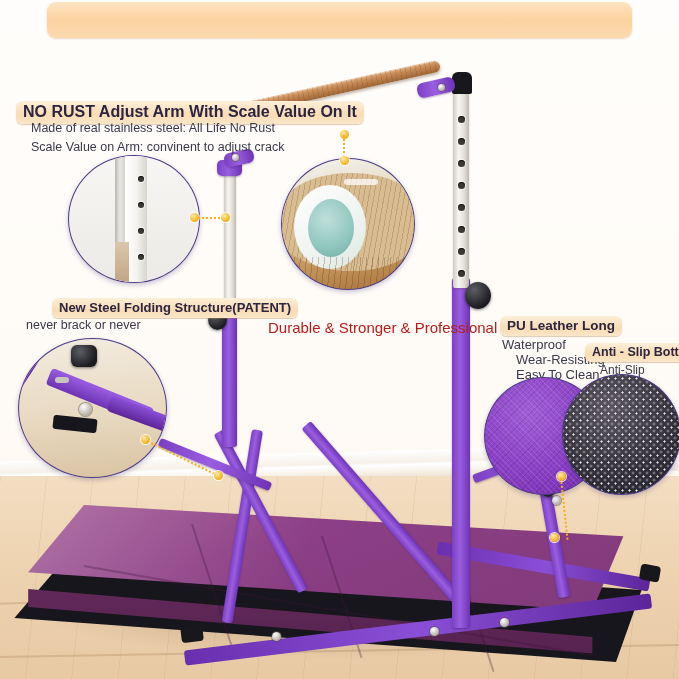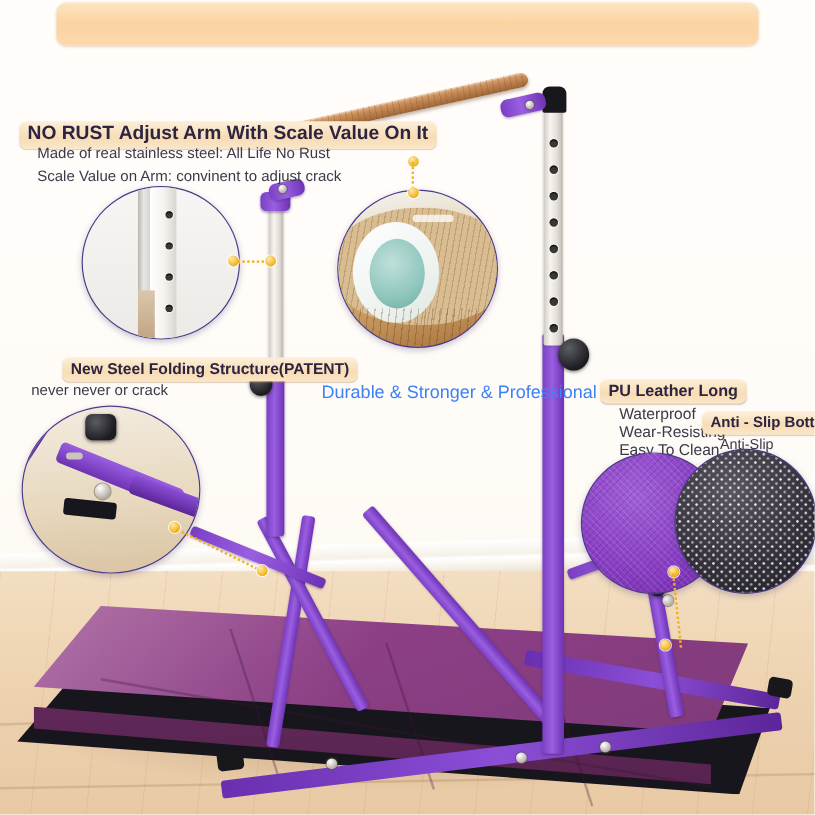--- a/index.html
+++ b/index.html
@@ -197,24 +197,24 @@
     <div style="position:absolute;left:0;top:98px;width:132px;height:32px;
                 background:linear-gradient(180deg,#b7854c,#9a6a35);
                 background-image:repeating-linear-gradient(96deg, rgba(90,55,20,.28) 0 1px, rgba(0,0,0,0) 1px 6px);"></div>
     <div style="position:absolute;left:62px;top:20px;width:34px;height:6px;border-radius:4px;
                 background:rgba(255,255,255,.75);"></div>
   </div>
   <div class="dot" style="left:340px;top:130px;"></div>
   <div class="lead" style="left:344px;top:134px;width:26px;transform:rotate(90deg);transform-origin:left center;"></div>
   <div class="dot" style="left:340px;top:156px;"></div>
 
-  <div class="calltxt" style="left:257px;top:319px;font-size:15px;color:#3b82f6;">Durable &amp; Stronger &amp; Professional</div>
+  <div class="calltxt" style="left:257px;top:319px;font-size:15px;color:#b91c1c;">Durable &amp; Stronger &amp; Professional</div>
 
   <div class="badge" style="left:12px;top:298px;font-size:13px;margin-left:40px;">New Steel Folding Structure(PATENT)</div>
-  <div class="calltxt" style="left:15px;top:318px;font-size:12.5px;">never never or crack</div>
+  <div class="calltxt" style="left:15px;top:318px;font-size:12.5px;">never brack or never</div>
 
   <div class="circ" style="left:18px;top:338px;width:147px;height:138px;
               background:linear-gradient(175deg,#f3ece0 0%,#e8d9c0 55%,#d9c3a2 100%);">
     <div style="position:absolute;left:10px;top:8px;width:16px;height:70px;
                 background:linear-gradient(90deg,#6e32b4,#9a5fe0 50%,#5f2aa0);border-radius:4px;
                 transform:rotate(33deg);transform-origin:top left;"></div>
     <div style="position:absolute;left:30px;top:28px;width:110px;height:18px;
                 background:linear-gradient(180deg,#9a5fe0,#6e32b4);border-radius:4px;
                 transform:rotate(22deg);transform-origin:left center;"></div>
     <div style="position:absolute;left:90px;top:56px;width:70px;height:16px;
@@ -224,21 +224,21 @@
     <div class="bolt" style="left:60px;top:64px;width:13px;height:13px;"></div>
     <div style="position:absolute;left:34px;top:78px;width:44px;height:14px;background:#17161c;border-radius:3px;
                 transform:rotate(6deg);"></div>
     <div style="position:absolute;left:36px;top:38px;width:14px;height:6px;background:#c9c5bd;border-radius:3px;"></div>
   </div>
   <div class="dot" style="left:141px;top:435px;"></div>
   <div class="lead" style="left:147px;top:440px;width:75px;transform:rotate(26deg);transform-origin:left center;"></div>
   <div class="dot" style="left:214px;top:471px;"></div>
 
   <div class="badge" style="left:500px;top:316px;font-size:13.5px;">PU Leather Long</div>
-  <div class="calltxt" style="left:505px;top:337px;font-size:13px;">Waterproof</div>
+  <div class="calltxt" style="left:491px;top:337px;font-size:13px;">Waterproof</div>
   <div class="calltxt" style="left:505px;top:352px;font-size:13px;">Wear-Resisting</div>
   <div class="calltxt" style="left:505px;top:367px;font-size:13px;">Easy To Clean</div>
 
   <div class="badge" style="left:585px;top:343px;font-size:12.5px;">Anti - Slip Bottom</div>
   <div class="calltxt" style="left:589px;top:363px;font-size:12px;">Anti-Slip</div>
 
   <div class="circ" style="left:484px;top:377px;width:118px;height:116px;
               background:radial-gradient(circle at 38% 30%,#a05fd8,#8b3fc6 55%,#6f2aa8 100%);">
     <div style="position:absolute;left:0;top:0;right:0;bottom:0;
                 background-image:

